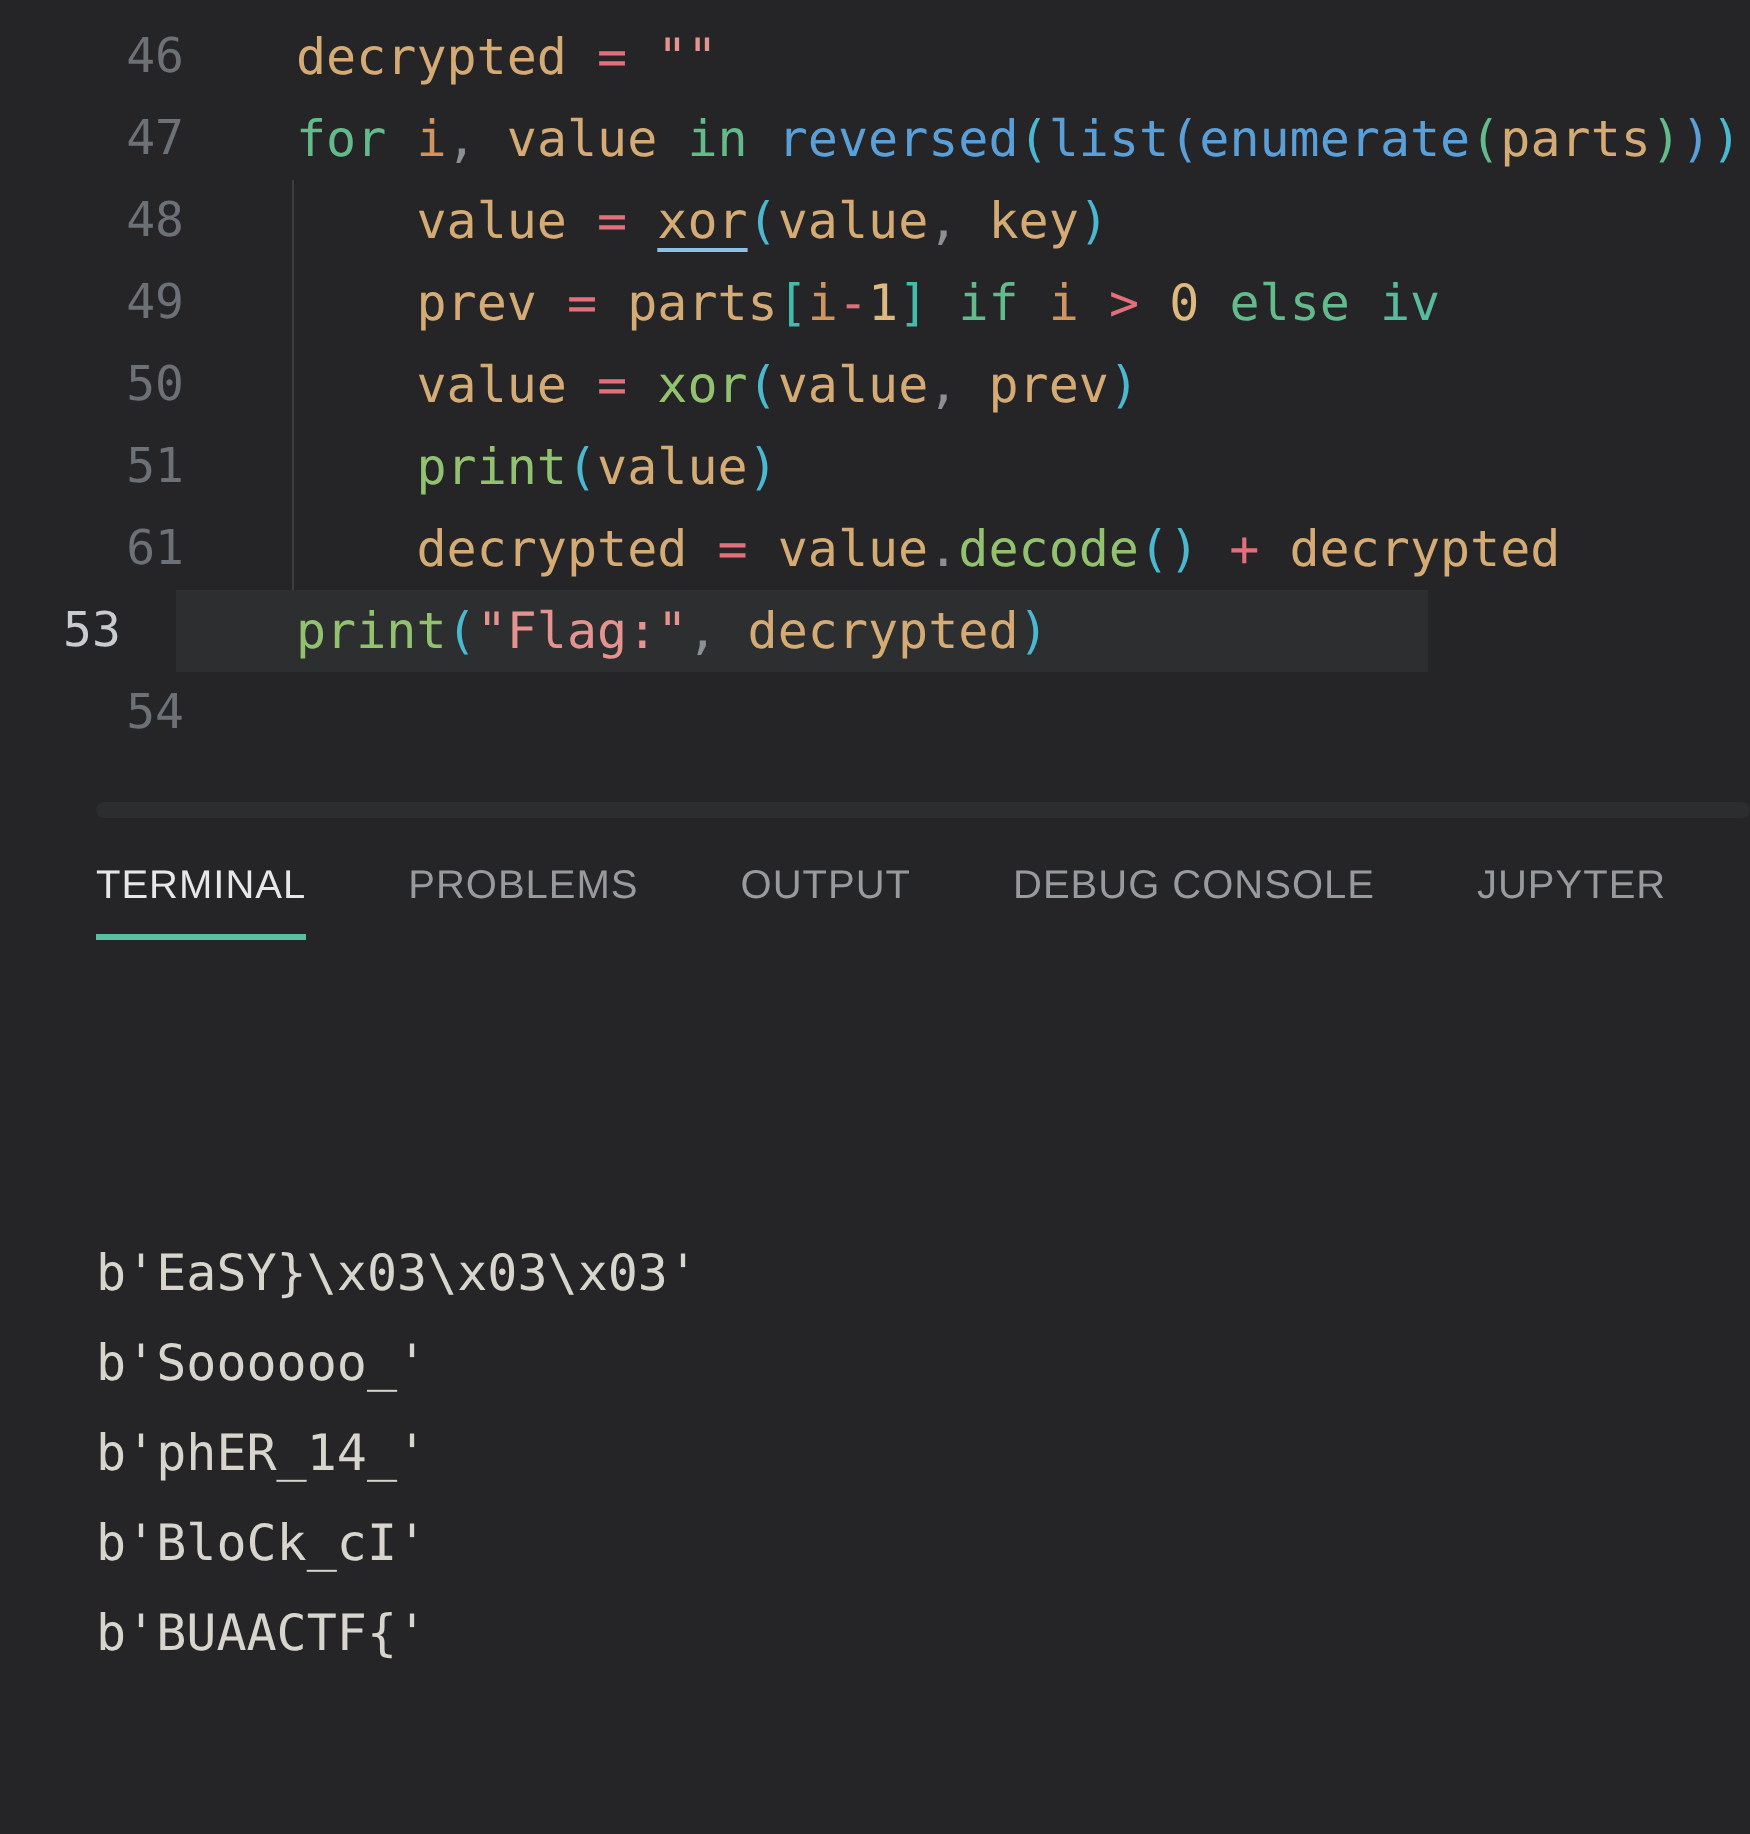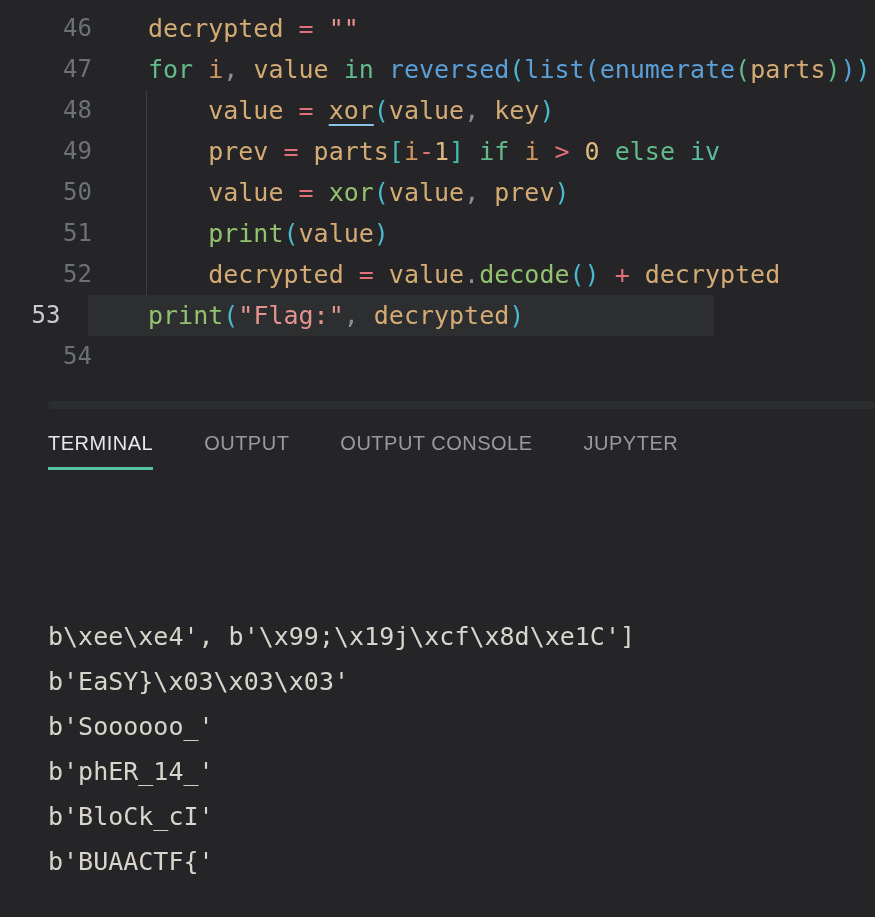--- a/index.html
+++ b/index.html
@@ -128,33 +128,34 @@
 <body>
 
 <div class="editor">
   <div id="editor-lines">
       <div class="row"><div class="gutter">46</div><div class="code"><span class="t-var">decrypted</span><span class="t-op"> = </span><span class="t-str">""</span></div></div>
       <div class="row"><div class="gutter">47</div><div class="code"><span class="t-kw">for </span><span class="t-ivar">i</span><span class="t-pun">, </span><span class="t-var">value</span><span class="t-kw"> in </span><span class="t-bi">reversed</span><span class="t-p1">(</span><span class="t-bi">list</span><span class="t-p2">(</span><span class="t-bi">enumerate</span><span class="t-p3">(</span><span class="t-var">parts</span><span class="t-p3">)</span><span class="t-p2">)</span><span class="t-p1">)</span><span class="t-pun">:</span></div></div>
       <div class="row"><div class="gutter">48</div><div class="code"><span class="t-pun">    </span><span class="t-var">value</span><span class="t-op"> = </span><span class="t-link">xor</span><span class="t-p1">(</span><span class="t-var">value</span><span class="t-pun">, </span><span class="t-var">key</span><span class="t-p1">)</span></div></div>
       <div class="row"><div class="gutter">49</div><div class="code"><span class="t-pun">    </span><span class="t-var">prev</span><span class="t-op"> = </span><span class="t-var">parts</span><span class="t-sq">[</span><span class="t-ivar">i</span><span class="t-op">-</span><span class="t-num">1</span><span class="t-sq">]</span><span class="t-kw"> if </span><span class="t-ivar">i</span><span class="t-op"> &gt; </span><span class="t-num">0</span><span class="t-kw"> else </span><span class="t-tv">iv</span></div></div>
       <div class="row"><div class="gutter">50</div><div class="code"><span class="t-pun">    </span><span class="t-var">value</span><span class="t-op"> = </span><span class="t-fn">xor</span><span class="t-p1">(</span><span class="t-var">value</span><span class="t-pun">, </span><span class="t-var">prev</span><span class="t-p1">)</span></div></div>
       <div class="row"><div class="gutter">51</div><div class="code"><span class="t-pun">    </span><span class="t-fn">print</span><span class="t-p1">(</span><span class="t-var">value</span><span class="t-p1">)</span></div></div>
-      <div class="row"><div class="gutter">52</div><div class="code"><span class="t-pun">    </span><span class="t-var">decrypted</span><span class="t-op"> = </span><span class="t-var">value</span><span class="t-pun">.</span><span class="t-fn">decode</span><span class="t-p1">()</span><span class="t-op"> + </span><span class="t-var">decrypted</span></div></div>
+      <div class="row"><div class="gutter">61</div><div class="code"><span class="t-pun">    </span><span class="t-var">decrypted</span><span class="t-op"> = </span><span class="t-var">value</span><span class="t-pun">.</span><span class="t-fn">decode</span><span class="t-p1">()</span><span class="t-op"> + </span><span class="t-var">decrypted</span></div></div>
       <div class="row active"><div class="gutter">53</div><div class="code"><span class="t-fn">print</span><span class="t-p1">(</span><span class="t-str">"Flag:"</span><span class="t-pun">, </span><span class="t-var">decrypted</span><span class="t-p1">)</span></div></div>
       <div class="row"><div class="gutter">54</div><div class="code"></div></div>
     </div>
   <div class="indent-guide"></div>
 </div>
 
 <div class="hscrollbar"></div>
 
 <div class="tabs" id="panel-tabs">
     <div class="tab active">TERMINAL</div>
+    <div class="tab">PROBLEMS</div>
     <div class="tab">OUTPUT</div>
-    <div class="tab">OUTPUT CONSOLE</div>
+    <div class="tab">DEBUG CONSOLE</div>
     <div class="tab">JUPYTER</div>
   </div>
 
 <div class="terminal">
-  <div id="terminal-lines"><div class="tline">b\xee\xe4', b'\x99;\x19j\xcf\x8d\xe1C']</div><div class="tline">b'EaSY}\x03\x03\x03'</div><div class="tline">b'Soooooo_'</div><div class="tline">b'phER_14_'</div><div class="tline">b'BloCk_cI'</div><div class="tline">b'BUAACTF{'</div></div>
+  <div id="terminal-lines"><div class="tline">b'EaSY}\x03\x03\x03'</div><div class="tline">b'Soooooo_'</div><div class="tline">b'phER_14_'</div><div class="tline">b'BloCk_cI'</div><div class="tline">b'BUAACTF{'</div></div>
   
   
 </div>
 
 </body></html>

